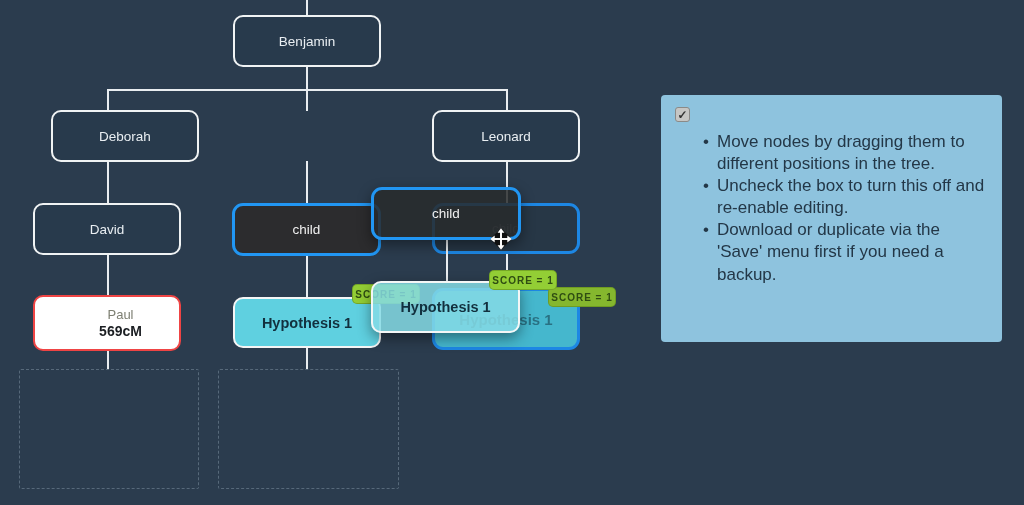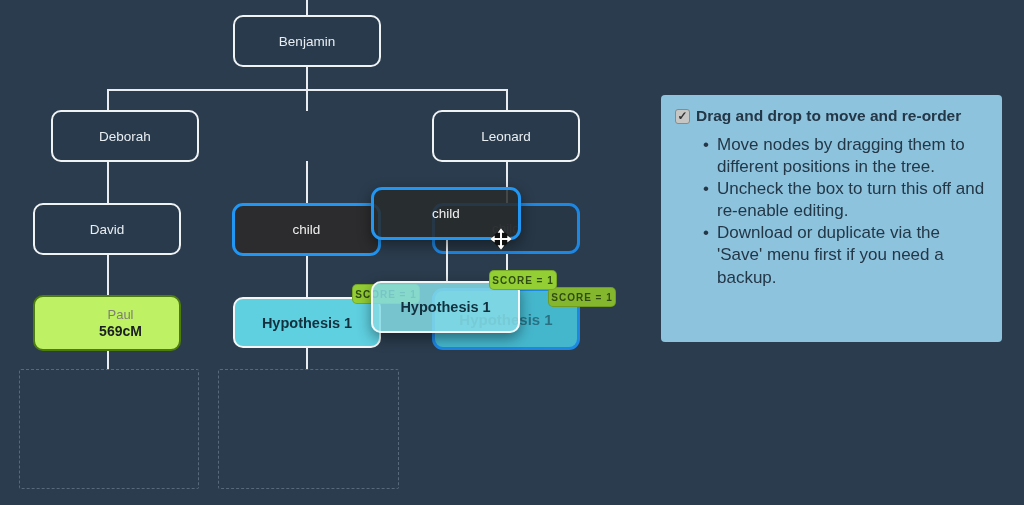--- a/index.html
+++ b/index.html
@@ -27,22 +27,22 @@
     z-index: 2;
   }
   .node--plain {
     width: 148px; height: 52px;
     background: #283a4c;
     border: 2px solid #f0f3f4;
     color: #e9eef2; font-size: 13.5px;
   }
   .node--paul {
     width: 148px; height: 56px;
-    background: #bef264;
-    border: 2px solid #4d7c0f;
+    background: #ffffff;
+    border: 2px solid #ef4444;
     padding-left: 27px;
   }
   .node--paul .p-name { color: #7d7f72; font-size: 13px; }
   .node--paul .p-cm   { color: #1b1e22; font-size: 14px; font-weight: bold; margin-top: 1px; }
   .node--cyan {
     width: 148px; height: 51px;
     background: #5fd0e0;
     border: 2px solid #f5f5f5;
     color: #12303e; font-size: 14.5px; font-weight: bold;
   }
@@ -262,21 +262,20 @@
       <rect x="11.1" y="5" width="1.8" height="14"></rect>
       <rect x="5" y="11.1" width="14" height="1.8"></rect>
     </g>
   </svg>
 
   <div class="panel">
     <div class="panel-header">
       <div class="checkbox">
         <span>✓</span>
       </div>
-      <span class="panel-title">Drag and drop to move and re-order</span>
     </div>
     <ul>
       <li><span>Move nodes by dragging them to different positions in the tree.</span></li>
       <li><span>Uncheck the box to turn this off and re-enable editing.</span></li>
       <li><span>Download or duplicate via the 'Save' menu first if you need a backup.</span></li>
     </ul>
   </div>
 
 </div>
 

